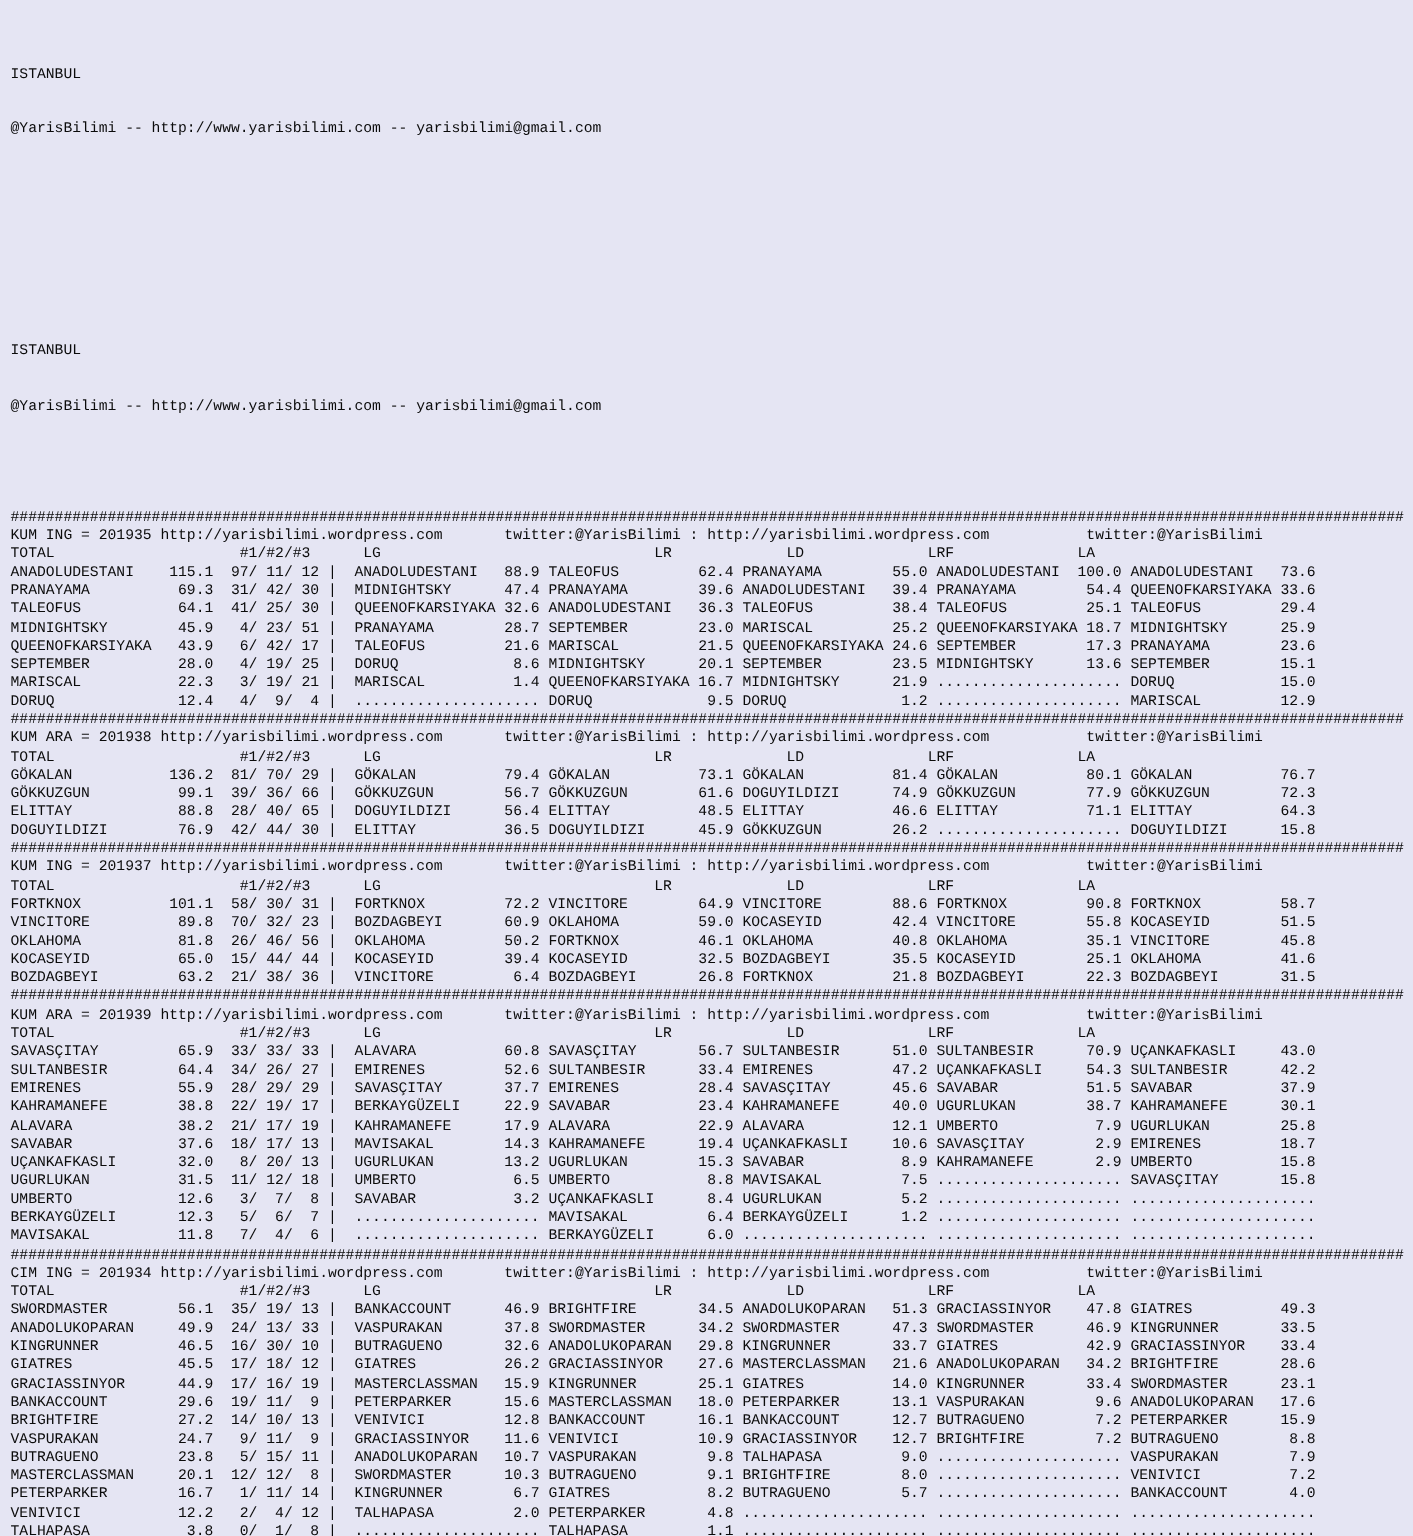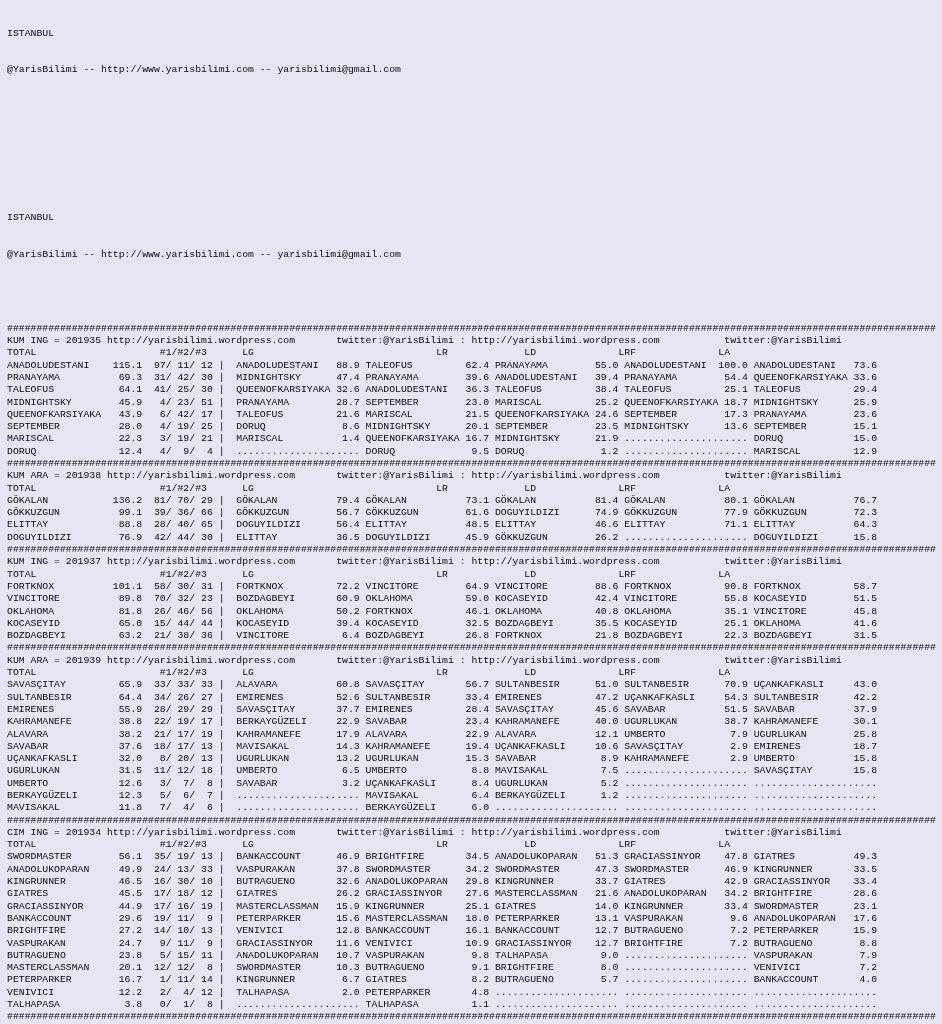--- a/index.html
+++ b/index.html
@@ -1,18 +1,18 @@
 <!DOCTYPE html>
 <html><head>
 <meta charset="utf-8">
 <style>
   html, body { margin: 0; padding: 0; background: #e5e5f3; }
   .page {
     width: 942px; height: 1024px; box-sizing: border-box;
-    padding: 3px 0 0 7px; overflow: hidden; background: #e5e5f3;
+    padding: 19px 0 0 7px; overflow: hidden; background: #e5e5f3;
     font-family: "Liberation Mono", "DejaVu Sans Mono", monospace;
     font-size: 9.8px; line-height: 12.3px; color: #0b0b0b;
     white-space: pre;
   }
   .ln { height: 12.3px; }
 </style>
 </head>
 <body>
 
 <div class="page">

